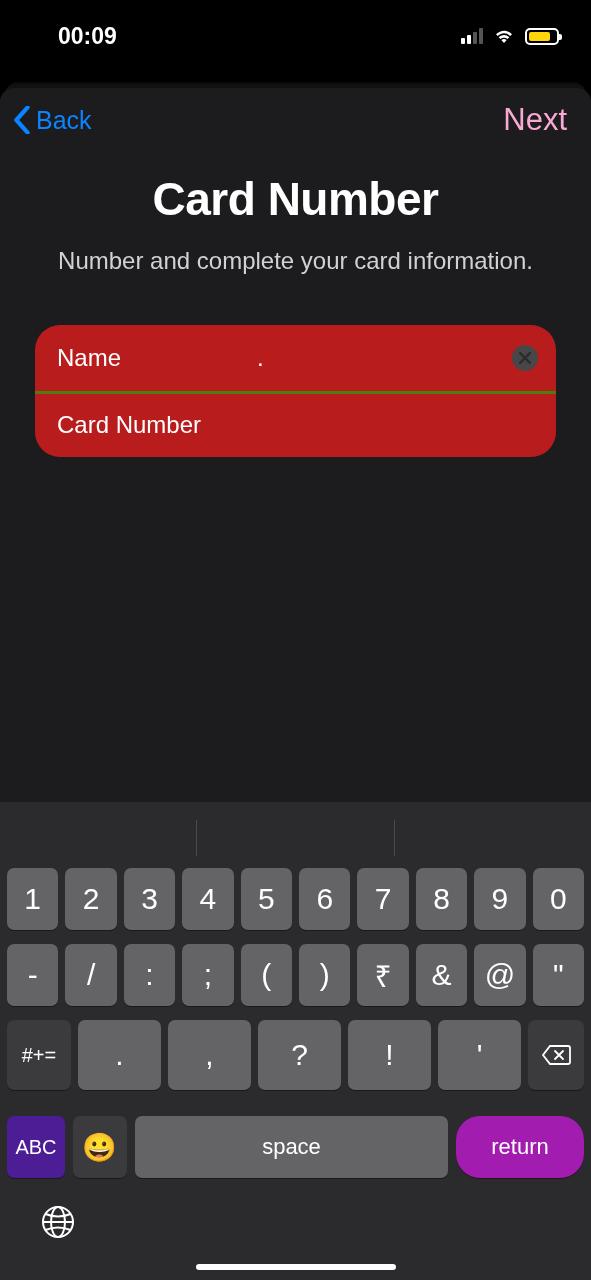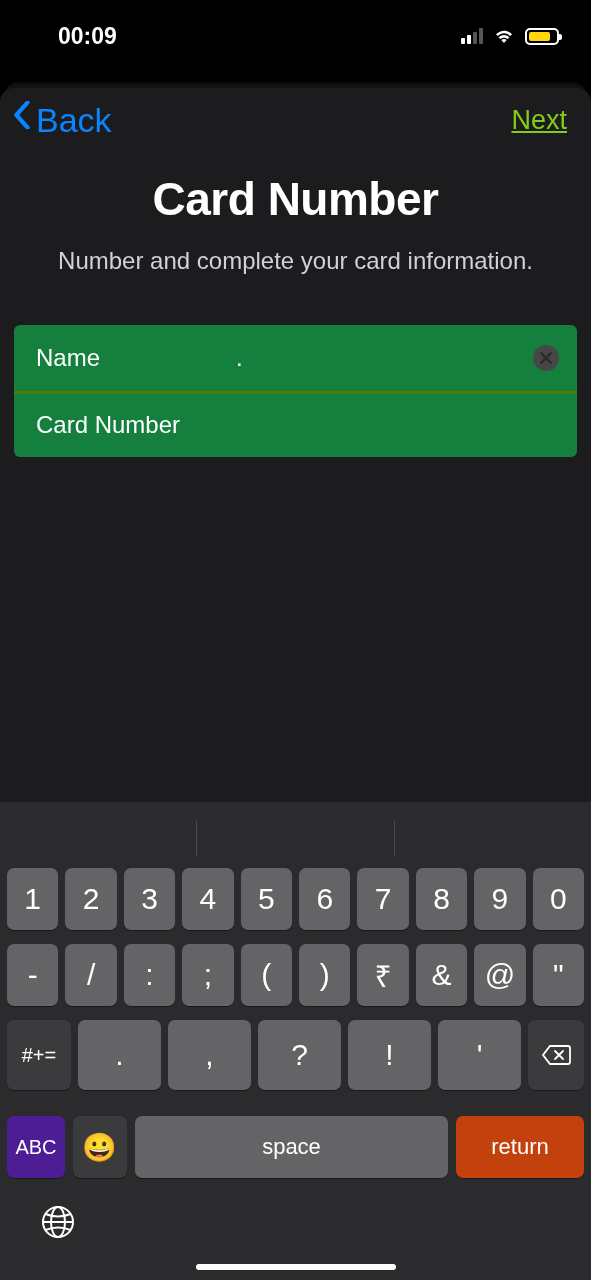--- a/index.html
+++ b/index.html
@@ -57,24 +57,24 @@
   
   .navbar {
     height: 64px;
     display: flex;
     align-items: center;
     justify-content: space-between;
     padding: 0 24px 0 12px;
   }
   .back-btn {
     display: flex; gap: 4px;
-    color: #0a84ff; font-size: 34px; font-weight: 400;
+    color: #0a84ff; font-size: 25px; font-weight: 400;
   }
   .back-btn svg { width: 20px; height: 28px; }
-  .next-btn { color: #84cc16; font-size: 27px; font-weight: 400; text-decoration: underline; }
+  .next-btn { color: #f9a8d4; font-size: 31px; font-weight: 400; }
 
   
   .heading {
     text-align: center;
     padding: 20px 30px 0;
   }
   .heading h1 {
     font-size: 46px;
     font-weight: 700;
     letter-spacing: -0.5px;
@@ -82,23 +82,23 @@
   }
   .heading p {
     font-size: 24px;
     color: #d1d1d6;
     line-height: 1.45;
     font-weight: 400;
   }
 
   
   .form-group {
-    margin: 46px 14px 0;
-    background: #15803d;
-    border-radius: 6px;
+    margin: 46px 35px 0;
+    background: #b91c1c;
+    border-radius: 25px;
     overflow: hidden;
   }
   .form-row {
     display: flex;
     align-items: center;
     height: 66px;
     padding: 0 18px 0 22px;
   }
   .form-row + .form-row { border-top: 3px solid #4d7c0f; }
   .form-label {
@@ -164,21 +164,21 @@
 
   .kb-bottom {
     display: flex;
     gap: 8px;
     padding: 0 7px 12px;
   }
   .kb-bottom .key { height: 62px; }
   .kb-bottom .emoji { flex: 0 0 54px; background: #3b3b3d; font-size: 28px; }
   .kb-bottom .abc-key { flex: 0 0 58px; background: #4c1d95; font-size: 20px; }
   .kb-bottom .space { flex: 1; background: #646466; font-size: 22px; }
-  .kb-bottom .return { flex: 0 0 128px; background: #c2410c; font-size: 22px; }
+  .kb-bottom .return { flex: 0 0 128px; background: #a21caf; font-size: 22px; border-radius: 24px; }
 
   .kb-footer {
     height: 90px;
     padding: 14px 40px 0;
     display: flex;
     align-items: flex-start;
     justify-content: space-between;
   }
   .globe { width: 36px; height: 36px; }
 

